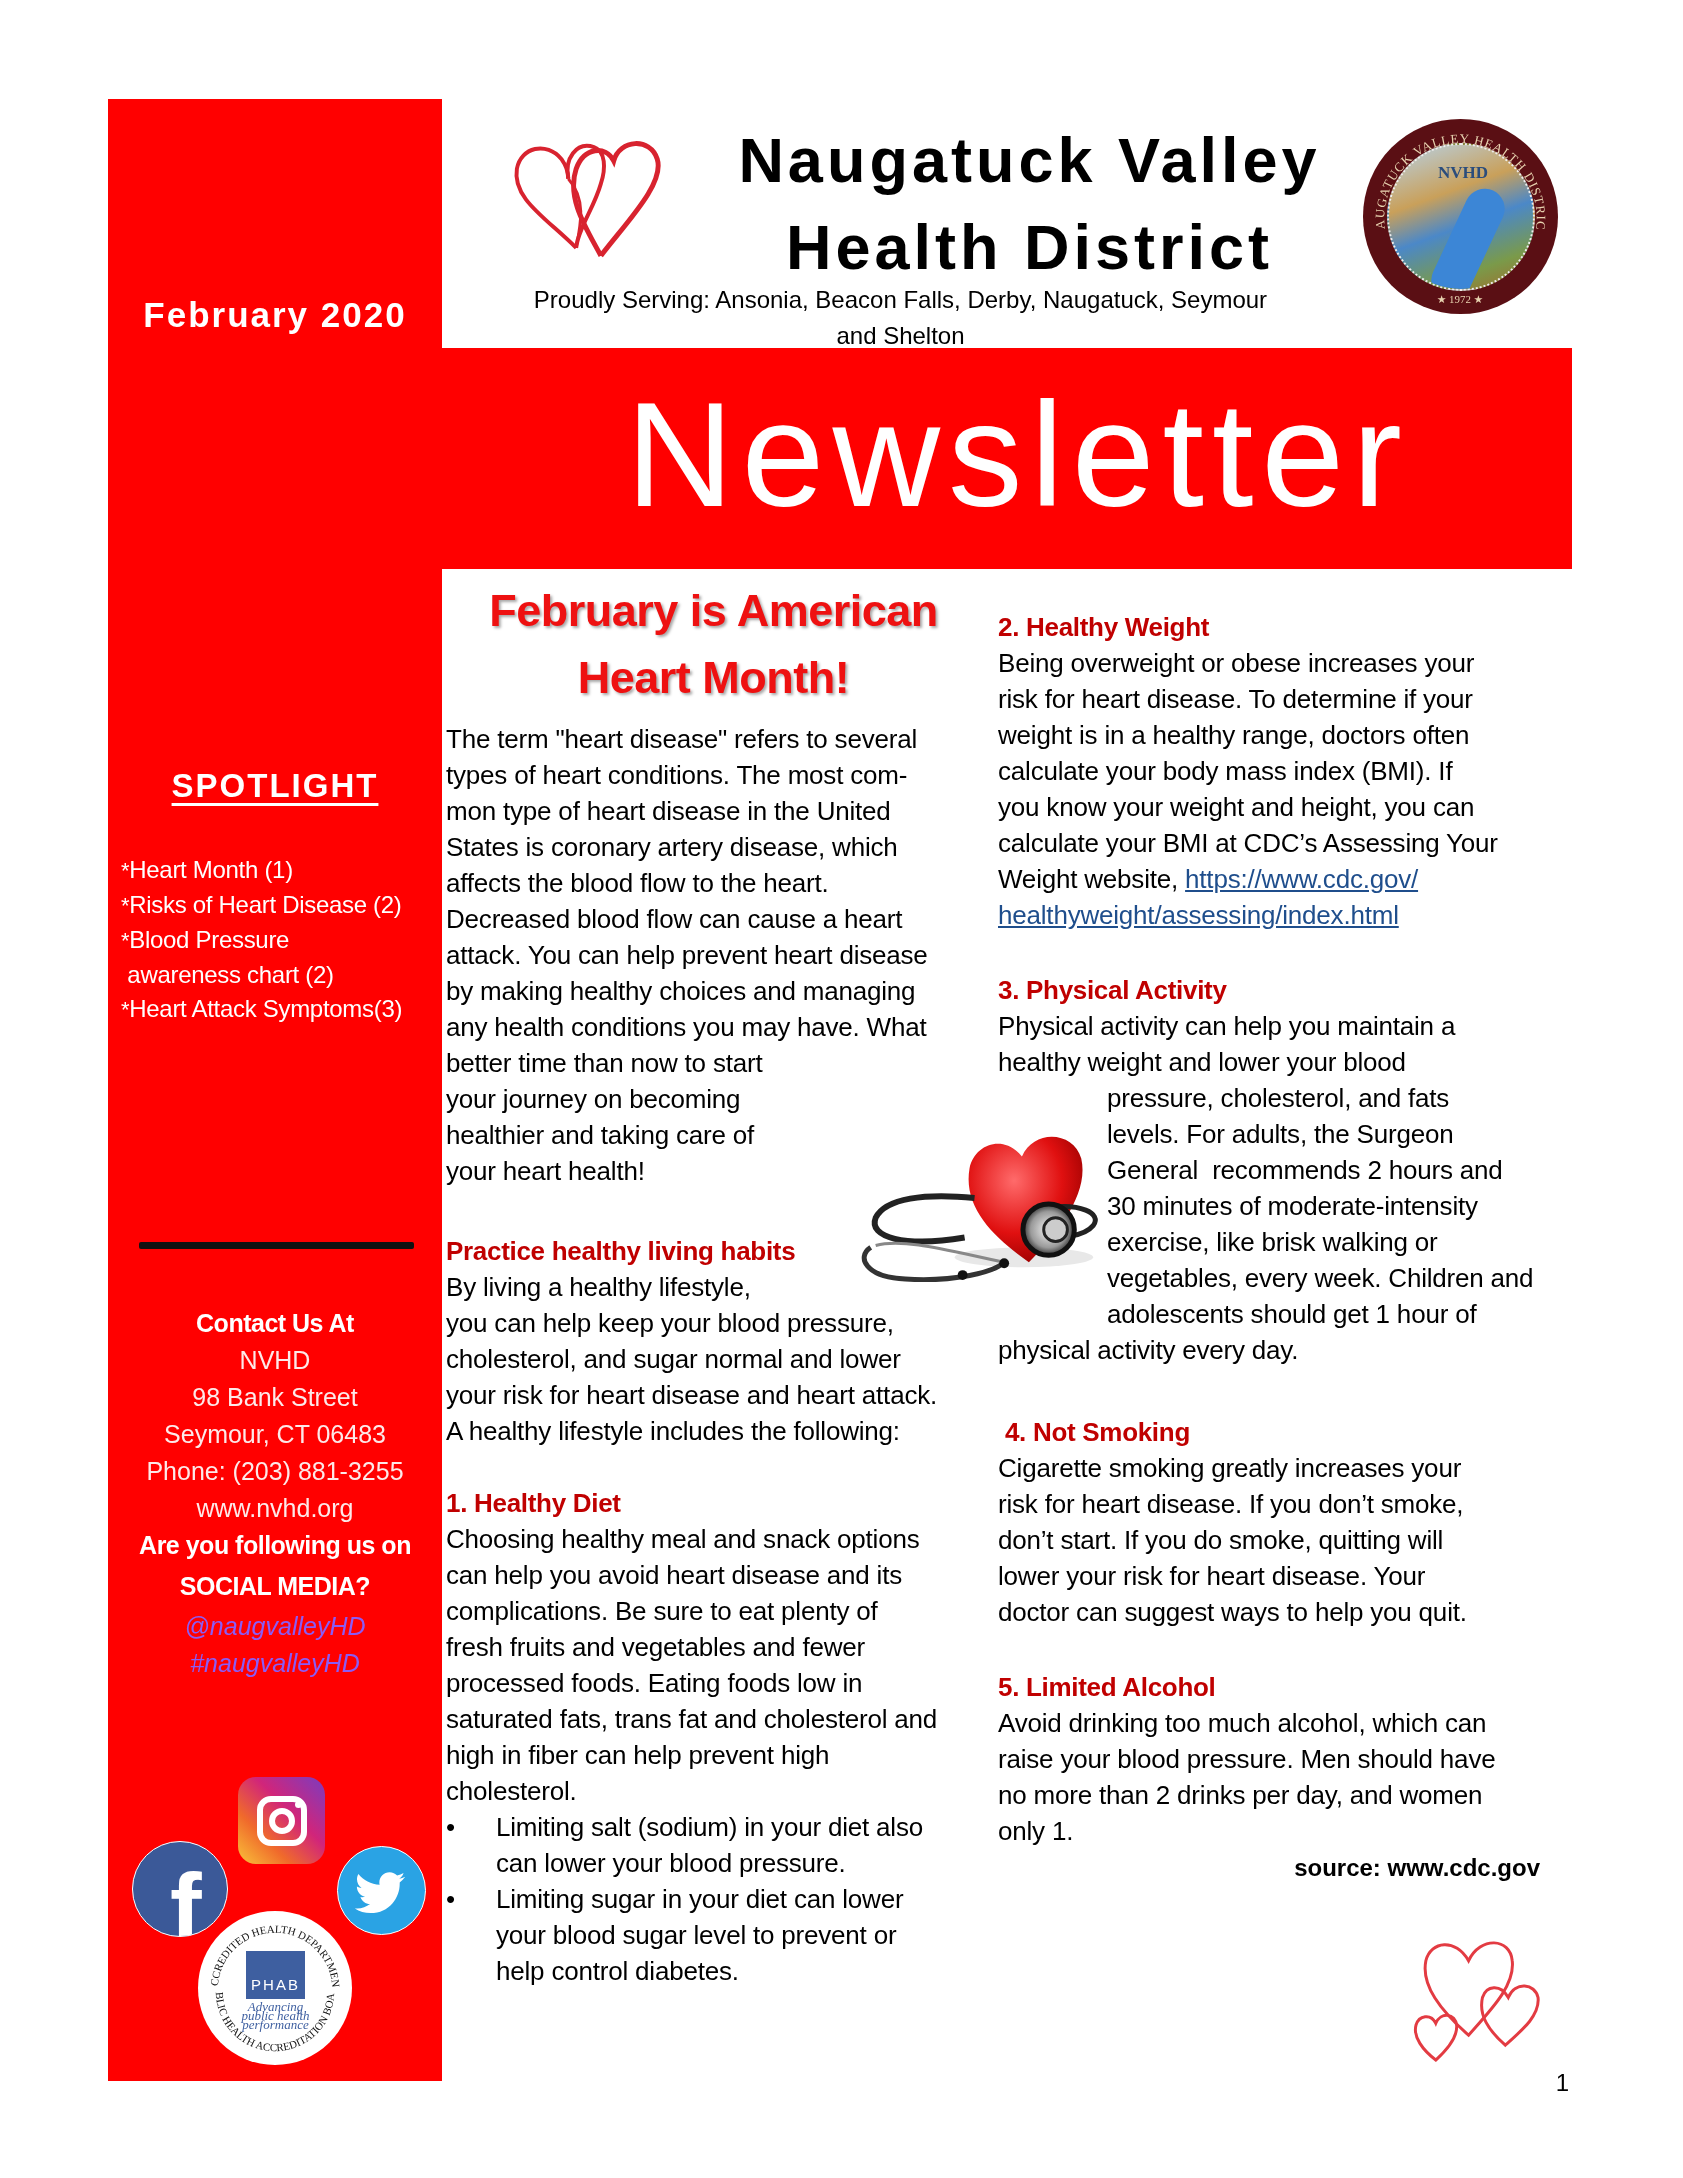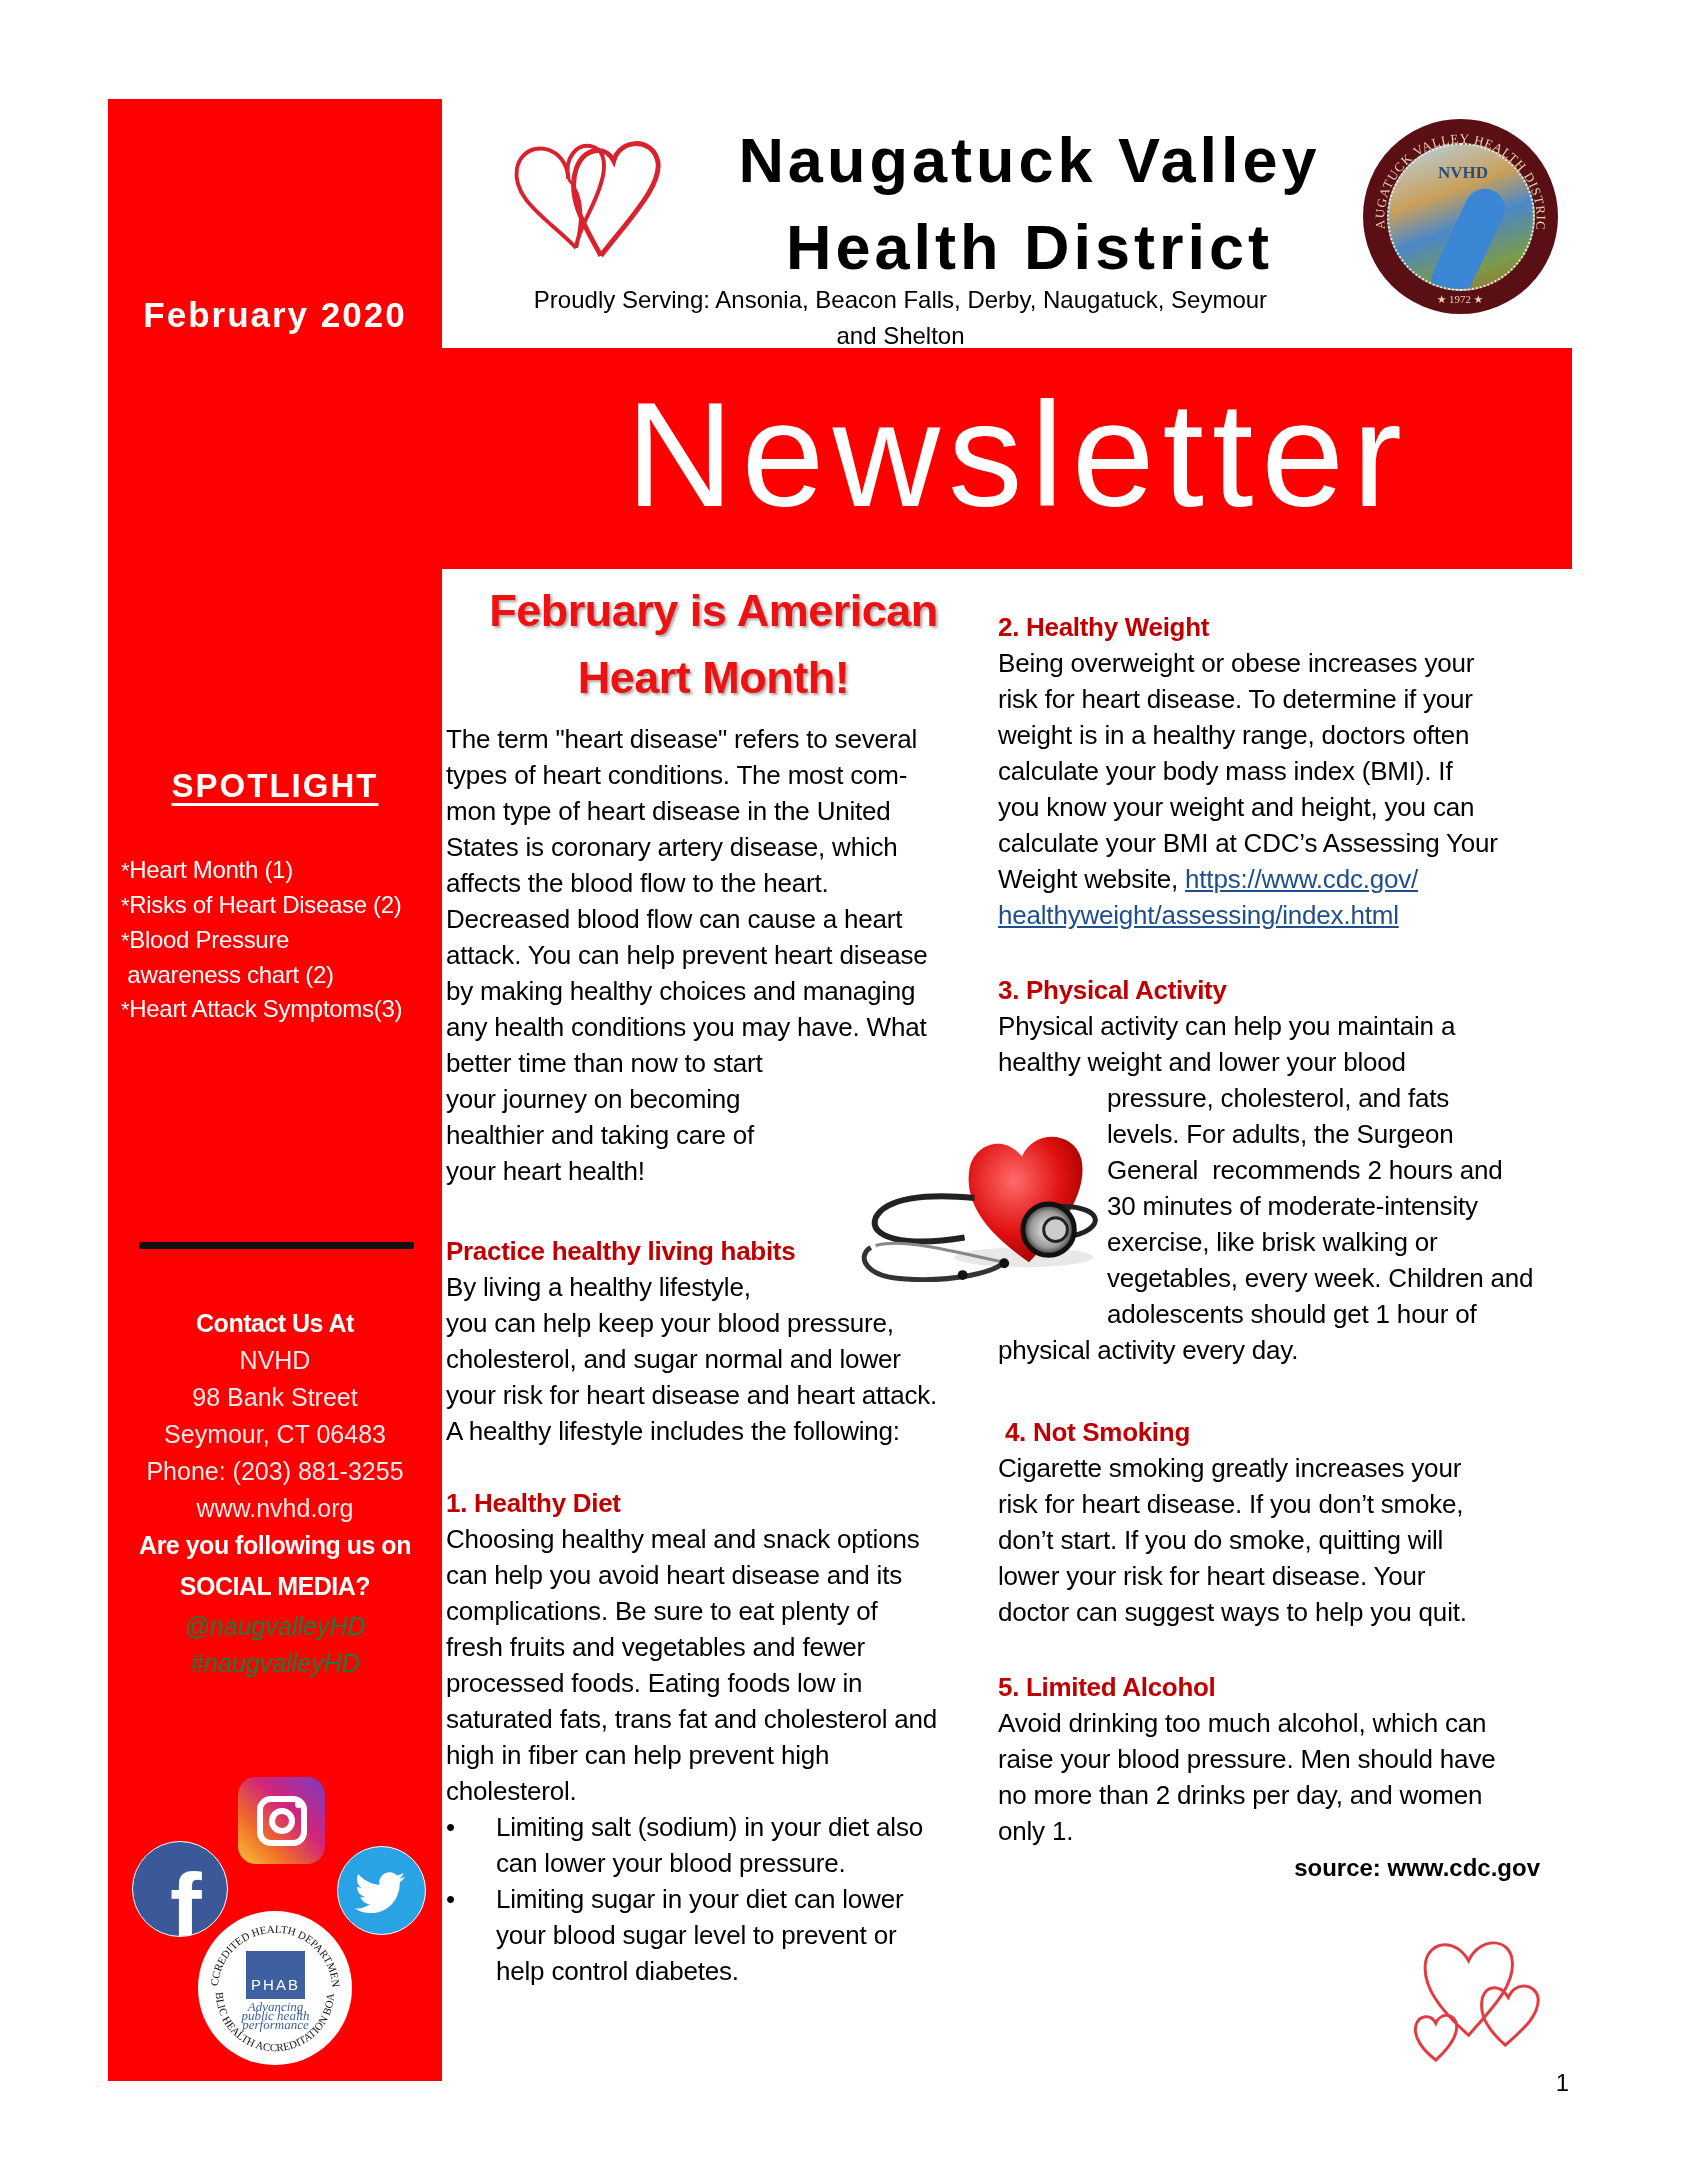--- a/index.html
+++ b/index.html
@@ -14,21 +14,21 @@
           font-size: 35px; letter-spacing: 2px; }
   #spotlight-title { left: 108px; top: 767px; width: 334px; text-align: center; color: #fff; font-weight: bold;
           font-size: 33px; letter-spacing: 2px; text-decoration: underline; text-underline-offset: 6px; }
   #spotlight-list { left: 121px; top: 853px; width: 317px; color: #fff; font-size: 24px; line-height: 34px; letter-spacing: -0.3px; }
   #spotlight-list .item { white-space: nowrap; }
   #spotlight-list .star { font-size: 22px; }
   #divider { left: 139px; top: 1242px; width: 275px; height: 7px; background: #111; border-radius: 2px; }
   #contact { left: 108px; top: 1305px; width: 334px; text-align: center; color: #fff; font-size: 25px; line-height: 37px; }
   #contact .b { font-weight: bold; letter-spacing: -0.5px; }
   #contact .lt { font-weight: normal; color: #fde9e9; }
-  #contact .it { font-style: italic; color: #15803d; }
+  #contact .it { font-style: italic; color: #8b5cf6; }
 
   
   .social { position: absolute; }
   #ig { left: 238px; top: 1777px; width: 87px; height: 87px; border-radius: 18px;
         background: linear-gradient(45deg, #f9c33a 0%, #f06a2b 30%, #d1257a 60%, #7b3cc0 100%); }
   #ig .ring { position: absolute; left: 19px; top: 19px; width: 50px; height: 50px; border: 6px solid #fff; border-radius: 14px; }
   #ig .lens { position: absolute; left: 31px; top: 31px; width: 26px; height: 26px; border: 6px solid #fff; border-radius: 50%; }
   #ig .dot  { position: absolute; left: 57px; top: 24px; width: 7px; height: 7px; background: #fff; border-radius: 50%; }
   #fb { left: 132px; top: 1841px; width: 96px; height: 96px; border-radius: 50%; background: #3b5998; overflow: hidden; border: 1px solid #fff; }
   #fb .f { position: absolute; left: 37px; top: 18px; font-weight: bold; color: #fff; font-size: 95px; line-height: 95px; font-family: "Liberation Sans", sans-serif; }

